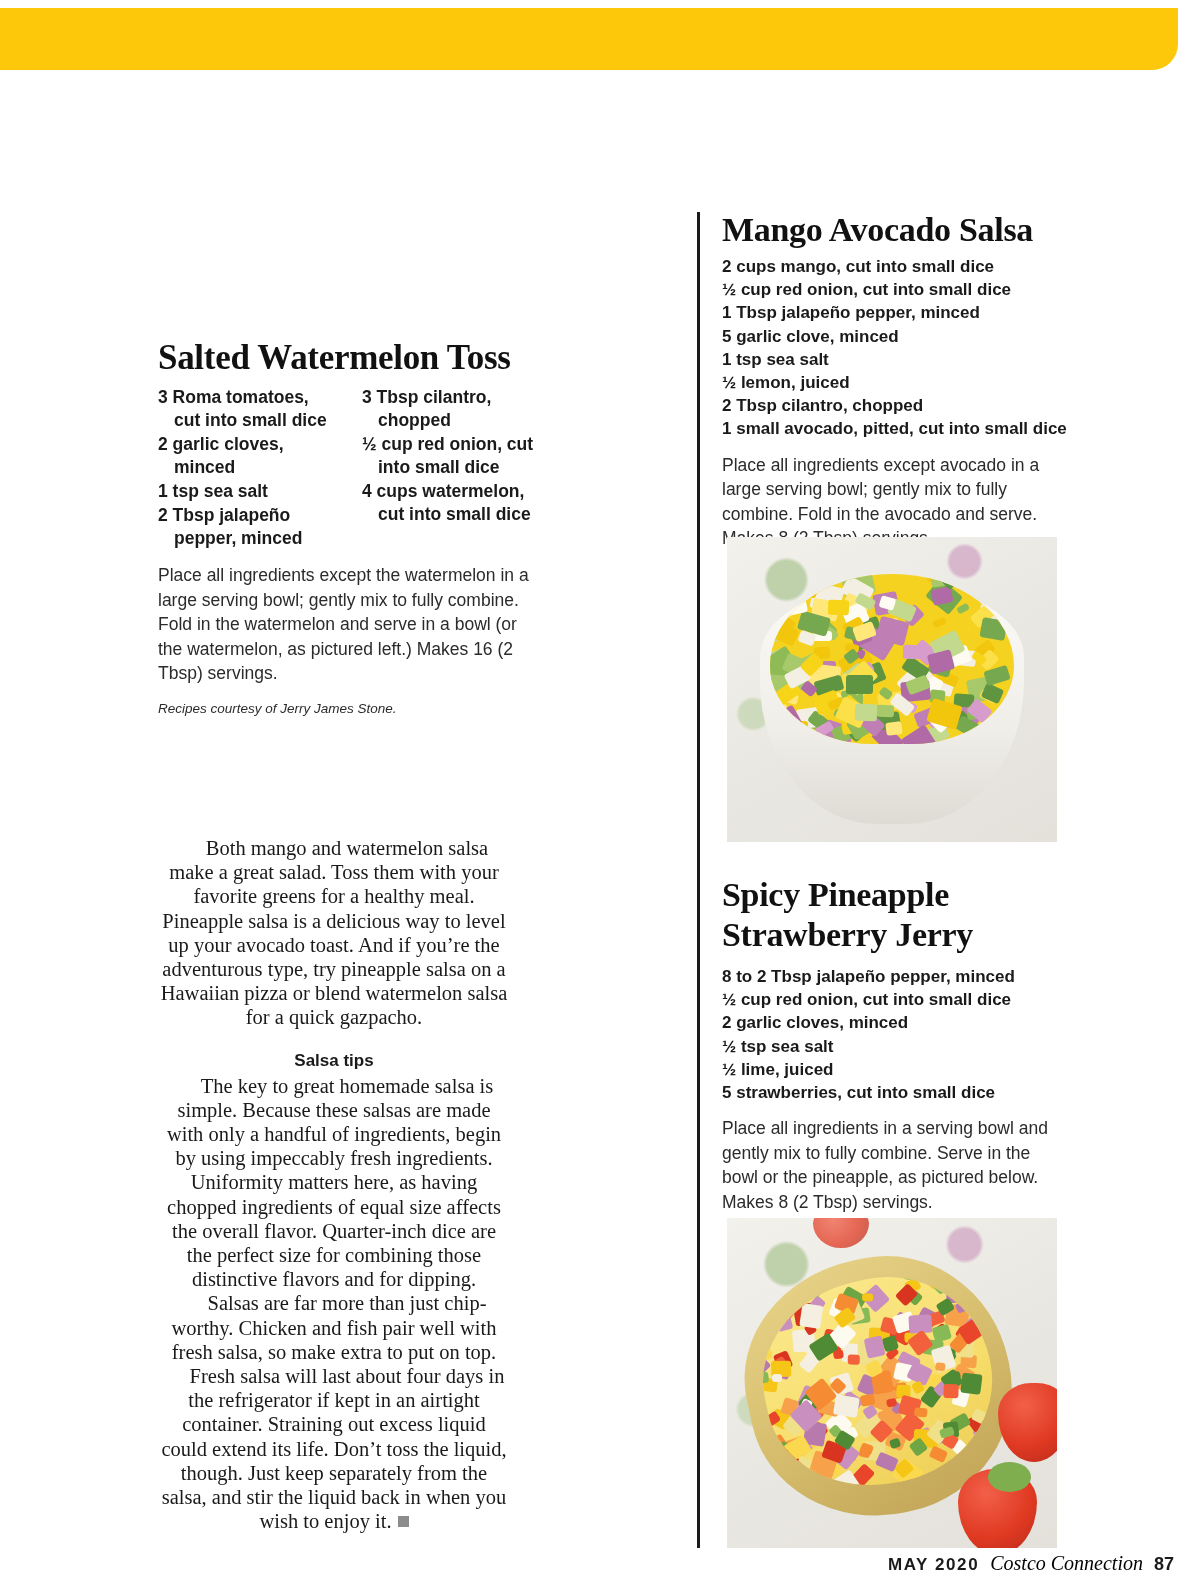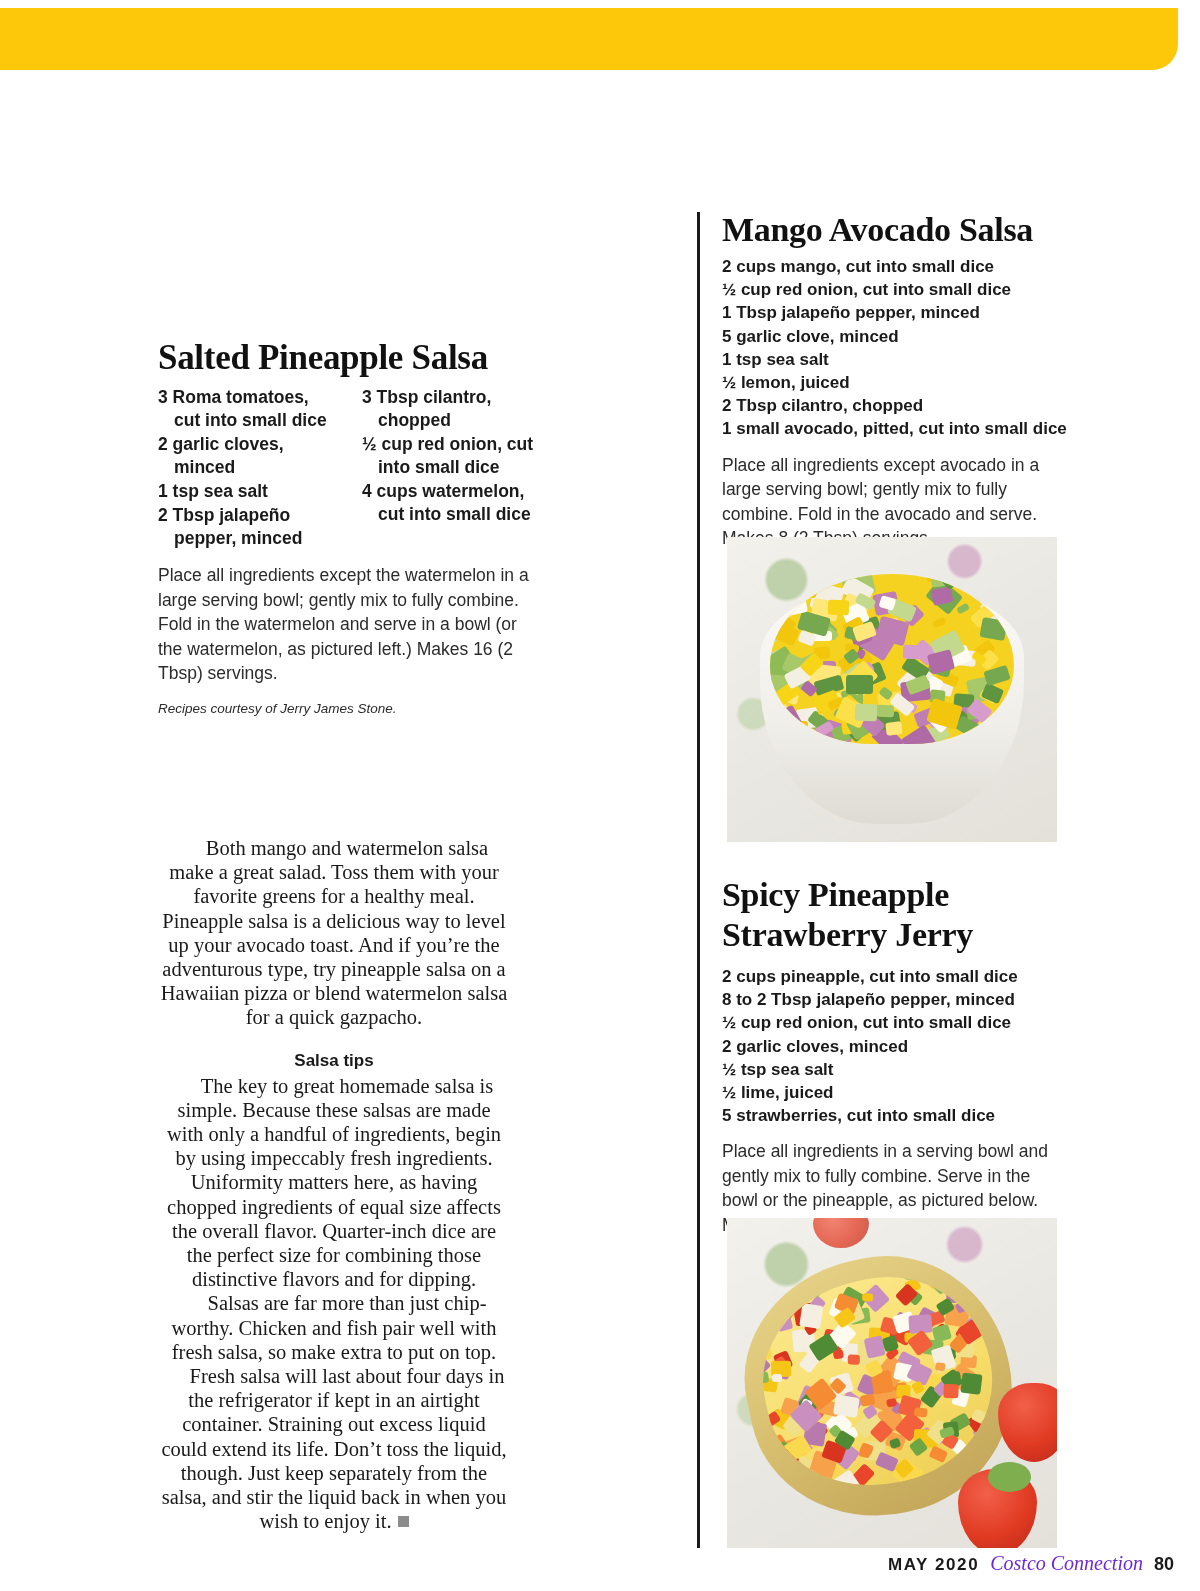--- a/index.html
+++ b/index.html
@@ -256,39 +256,39 @@
     font-family: "Liberation Sans", sans-serif;
     font-weight: bold;
     font-size: 17px;
     letter-spacing: 1.6px;
     color: #1a1a1a;
   }
   .f-pub {
     font-family: "Liberation Serif", serif;
     font-style: italic;
     font-size: 20px;
-    color: #6d28d9;
+    color: #000000;
   }
   .f-page {
     font-family: "Liberation Sans", sans-serif;
     font-weight: bold;
     font-size: 18px;
     color: #1a1a1a;
   }
 </style>
 </head>
 <body>
 
 <div class="page">
 
   <div class="yellow-band"></div>
   <div class="divider"></div>
 
   <div class="wm-block">
-    <h2 class="serif-head wm-title">Salted Pineapple Salsa</h2>
+    <h2 class="serif-head wm-title">Salted Watermelon Toss</h2>
 
     <div class="wm-ing-cols">
       <div class="col">
         <p class="sans-ing ing-line">3 Roma tomatoes, cut into small dice</p>
         <p class="sans-ing ing-line">2 garlic cloves, minced</p>
         <p class="sans-ing ing-line">1 tsp sea salt</p>
         <p class="sans-ing ing-line">2 Tbsp jalapeño pepper, minced</p>
       </div>
       <div class="col">
         <p class="sans-ing ing-line">3 Tbsp cilantro, chopped</p>
@@ -486,21 +486,20 @@
       </div>
   </div>
 
   <div class="right-col" style="top:875px;">
     <h2 class="serif-head r-title two-line">
       <span>Spicy Pineapple</span><br>
       <span>Strawberry Jerry</span>
     </h2>
 
     <div style="margin-top:10px;">
-      <p class="sans-ing r-ing">2 cups pineapple, cut into small dice</p>
       <p class="sans-ing r-ing">8 to 2 Tbsp jalapeño pepper, minced</p>
       <p class="sans-ing r-ing">½ cup red onion, cut into small dice</p>
       <p class="sans-ing r-ing">2 garlic cloves, minced</p>
       <p class="sans-ing r-ing">½ tsp sea salt</p>
       <p class="sans-ing r-ing">½ lime, juiced</p>
       <p class="sans-ing r-ing">5 strawberries, cut into small dice</p>
     </div>
 
     <p class="sans-body r-method">Place all ingredients in a serving bowl and gently mix to fully combine. Serve in the bowl or the pineapple, as pictured below. Makes 8 (2 Tbsp) servings.</p>
   </div>
@@ -703,16 +702,16 @@
     </div>
     <div class="berry" style="right:-4%;top:50%;width:22%;height:24%;"></div>
     <div class="berry" style="right:6%;top:76%;width:24%;height:26%;"></div>
     <div class="berry-leaf" style="right:8%;top:74%;width:13%;height:9%;"></div>
     <div class="berry" style="left:26%;top:-3%;width:17%;height:12%;opacity:.75;"></div>
   </div>
 
   <div class="footer">
     <span class="f-date">MAY 2020</span>
     <span class="f-pub">Costco Connection</span>
-    <span class="f-page">80</span>
+    <span class="f-page">87</span>
   </div>
 
 </div>
 
 </body></html>

